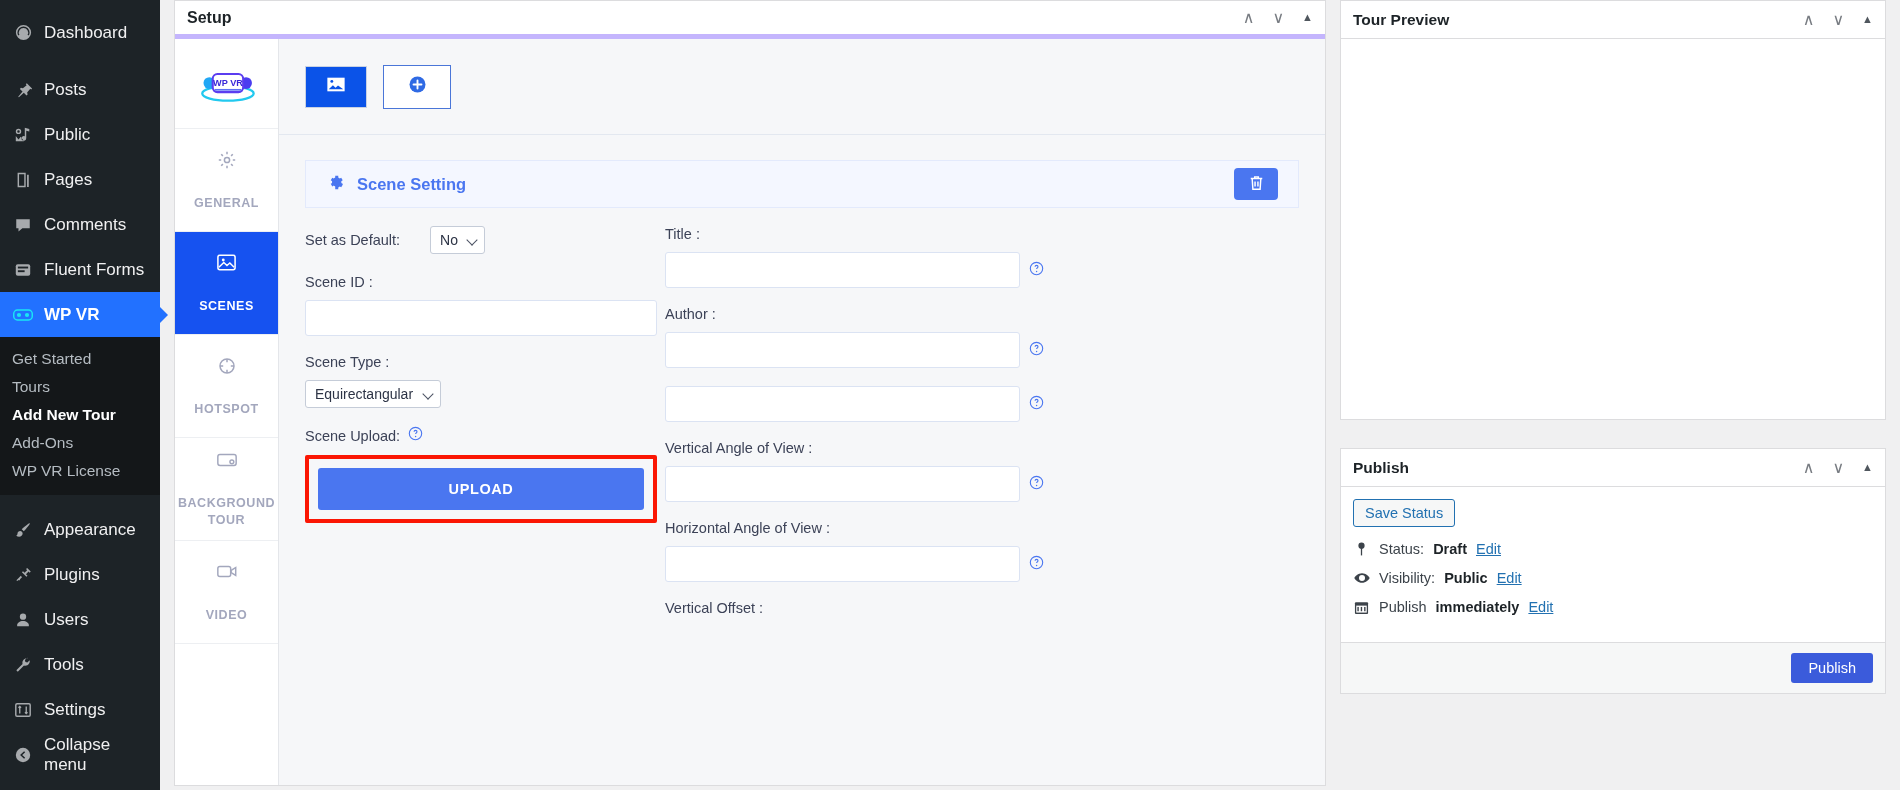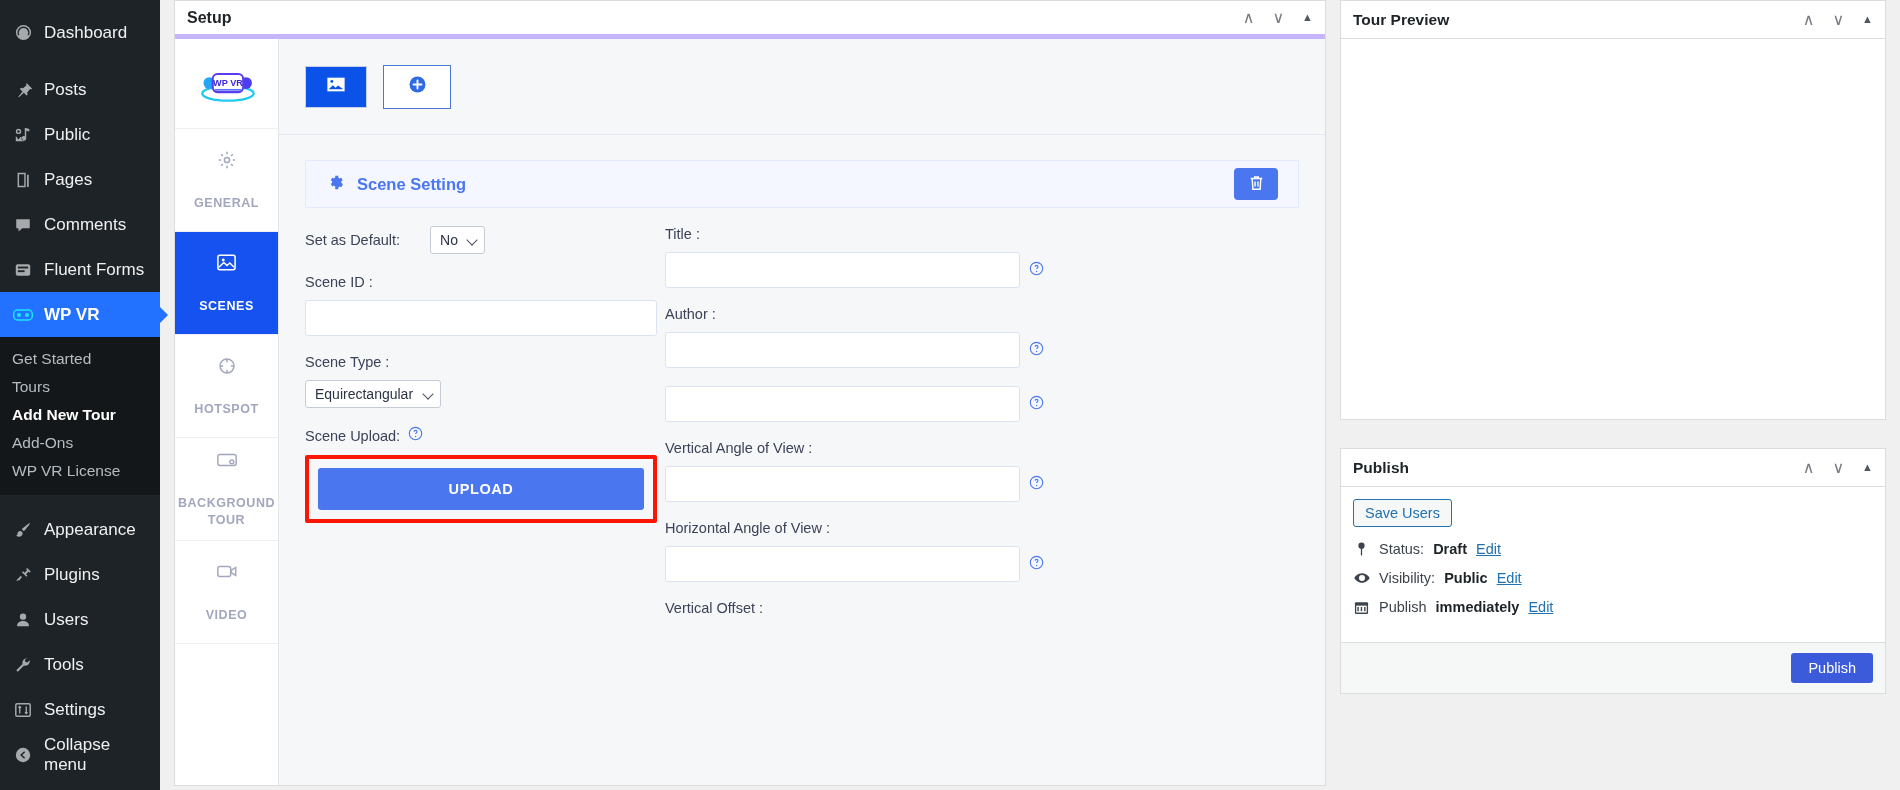--- a/index.html
+++ b/index.html
@@ -562,21 +562,21 @@
     <section class="box">
       <div class="box-head">
         <span class="box-title">Publish</span>
         <div class="panel-head-ctrls">
           <span class="caret">∧</span>
           <span class="caret">∨</span>
           <span class="caret small">▲</span>
         </div>
       </div>
       <div class="publish-body">
-        <button class="save-draft">Save Users</button>
+        <button class="save-draft">Save Status</button>
 
         <div class="pub-row">
           <span class="pub-ico">
             <svg width="11" height="16" viewBox="0 0 12 16" fill="currentColor">
                 <circle cx="6" cy="4.4" r="3.4"></circle>
                 <rect x="5.3" y="6.5" width="1.4" height="8.5"></rect>
               </svg>
           </span>
           <span>Status:</span>
           <b>Draft</b>

